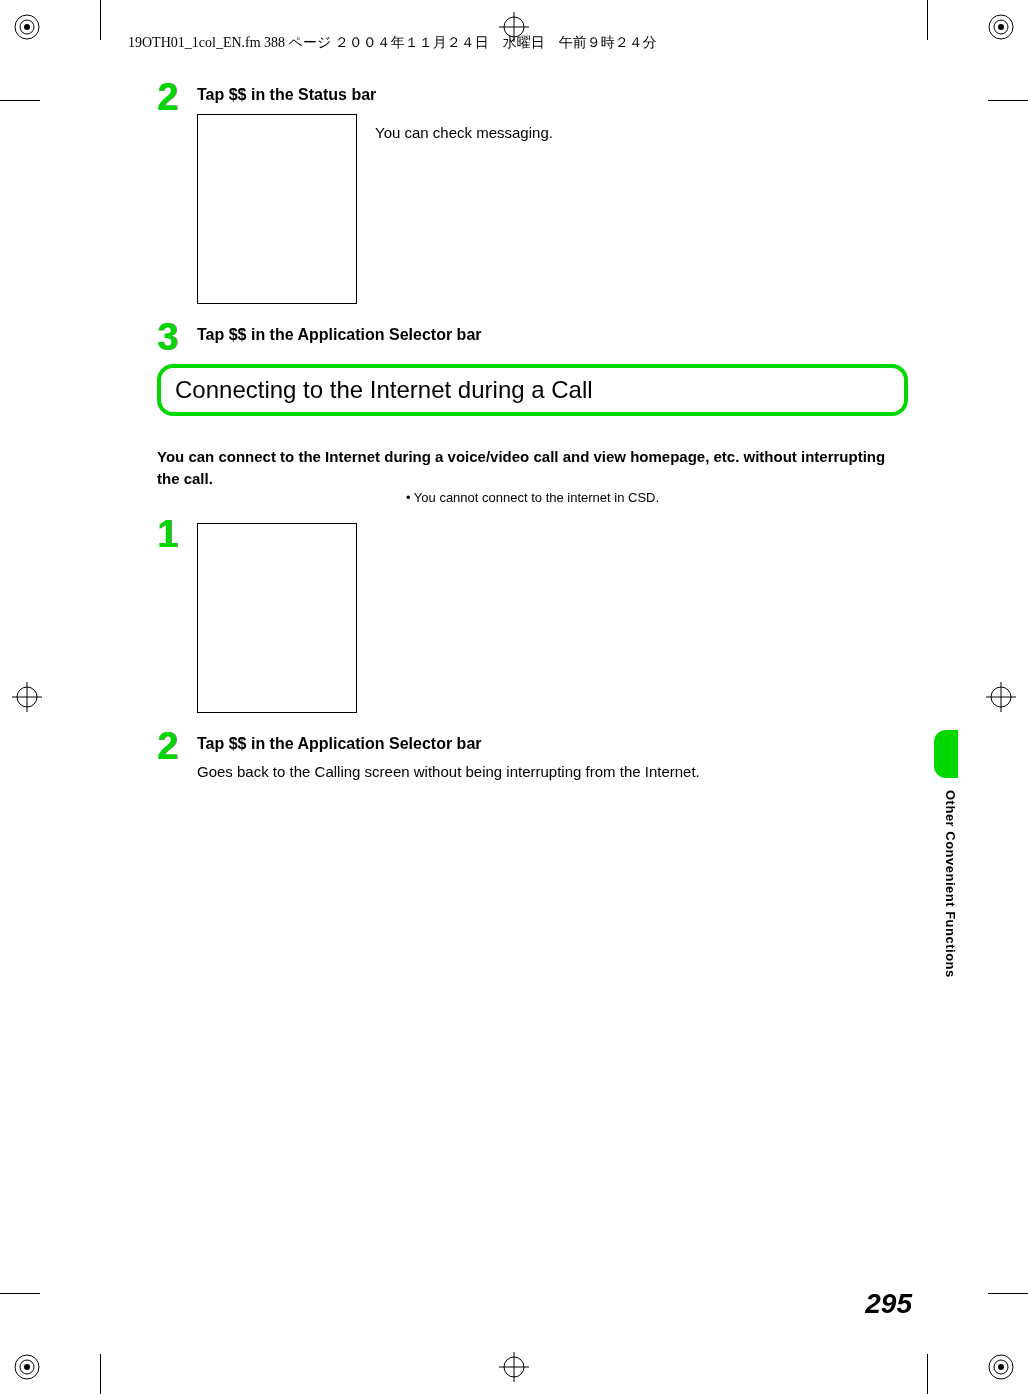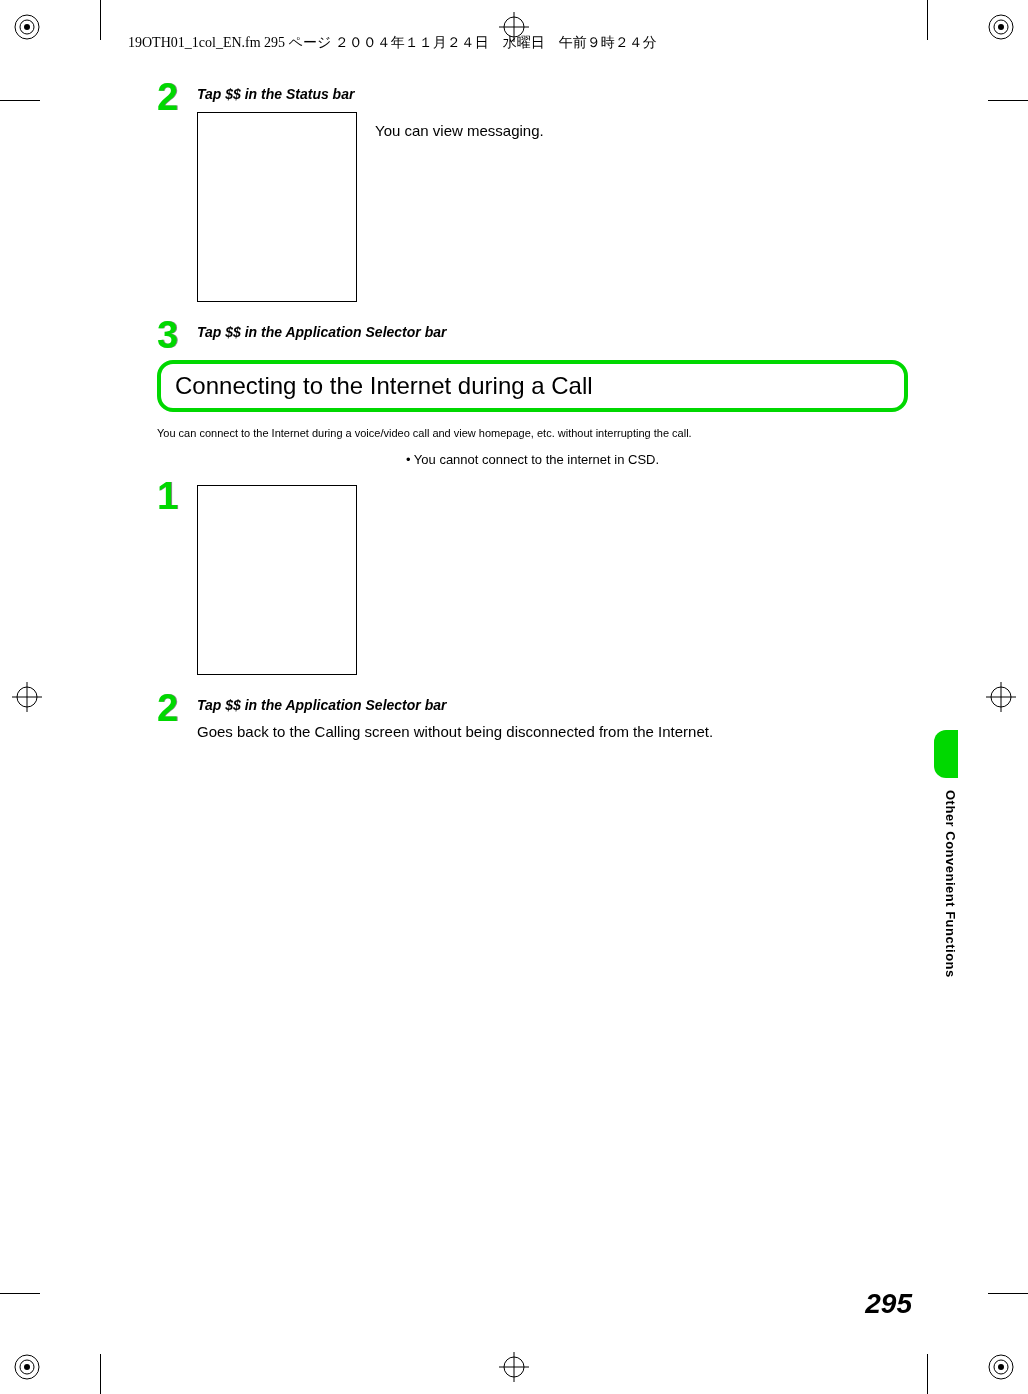--- a/index.html
+++ b/index.html
@@ -60,23 +60,22 @@
       position: absolute;
       left: 0;
       top: -10px;
       font-size: 38px;
       font-weight: bold;
       color: #00d800;
       font-family: Arial, sans-serif;
       text-shadow: 1px 0 0 #888;
     }
     .step-title {
-      font-size: 14px;
-      font-weight: bold;
-      font-style: italic;
+      font-size: 16px;
+      font-weight: bold;
     }
     .step-image-row {
       display: flex;
       margin-top: 10px;
       align-items: flex-start;
       gap: 18px;
     }
     .placeholder-box {
       width: 160px;
       height: 190px;
@@ -90,26 +89,26 @@
       line-height: 1.4;
     }
     .section-heading {
       position: relative;
       border: 4px solid #00d800;
       border-radius: 16px;
       padding: 8px 14px;
       font-size: 24px;
       font-weight: normal;
       margin-top: 20px;
-      margin-bottom: 14px;
+      margin-bottom: 30px;
     }
     .section-intro {
-      font-size: 11px;
+      font-size: 15px;
       line-height: 1.45;
-      margin-bottom: 10px;
+      font-weight: bold;
     }
     .bullet-note {
       font-size: 13px;
       margin-bottom: 18px;
       text-align: center;
     }
     .bullet-note::before { content: "•  "; }
     .thumb-tab {
       position: absolute;
       right: 70px;
@@ -185,30 +184,30 @@
 
 <div class="crop-line-v crop-lv1"></div>
 <div class="crop-line-v crop-lv2"></div>
 <div class="crop-line-v crop-rv1"></div>
 <div class="crop-line-v crop-rv2"></div>
 <div class="crop-line-h crop-lh1"></div>
 <div class="crop-line-h crop-lh2"></div>
 <div class="crop-line-h crop-rh1"></div>
 <div class="crop-line-h crop-rh2"></div>
 
-<div class="header-text">19OTH01_1col_EN.fm  295 ページ  ２００４年１１月２４日　水曜日　午前９時２４分</div>
+<div class="header-text">19OTH01_1col_EN.fm  388 ページ  ２００４年１１月２４日　水曜日　午前９時２４分</div>
 
 <div class="content">
 
   <div class="step">
     <div class="step-number">2</div>
     <div class="step-title">Tap $$ in the Status bar</div>
     <div class="step-image-row">
       <div class="placeholder-box"></div>
-      <div class="step-desc">You can view messaging.</div>
+      <div class="step-desc">You can check messaging.</div>
     </div>
   </div>
 
   <div class="step" style="margin-top:22px;">
     <div class="step-number">3</div>
     <div class="step-title">Tap $$ in the Application Selector bar</div>
   </div>
 
   <div class="section-heading">Connecting to the Internet during a Call</div>
 
@@ -218,20 +217,20 @@
   <div class="step">
     <div class="step-number">1</div>
     <div class="step-image-row">
       <div class="placeholder-box"></div>
     </div>
   </div>
 
   <div class="step" style="margin-top:22px;">
     <div class="step-number">2</div>
     <div class="step-title">Tap $$ in the Application Selector bar</div>
-    <div class="step-desc">Goes back to the Calling screen without being disconnected from the Internet.</div>
+    <div class="step-desc">Goes back to the Calling screen without being interrupting from the Internet.</div>
   </div>
 
 </div>
 
 <div class="thumb-tab"></div>
 <div class="side-label">Other Convenient Functions</div>
 <div class="page-number">295</div>
 
 </body></html>

